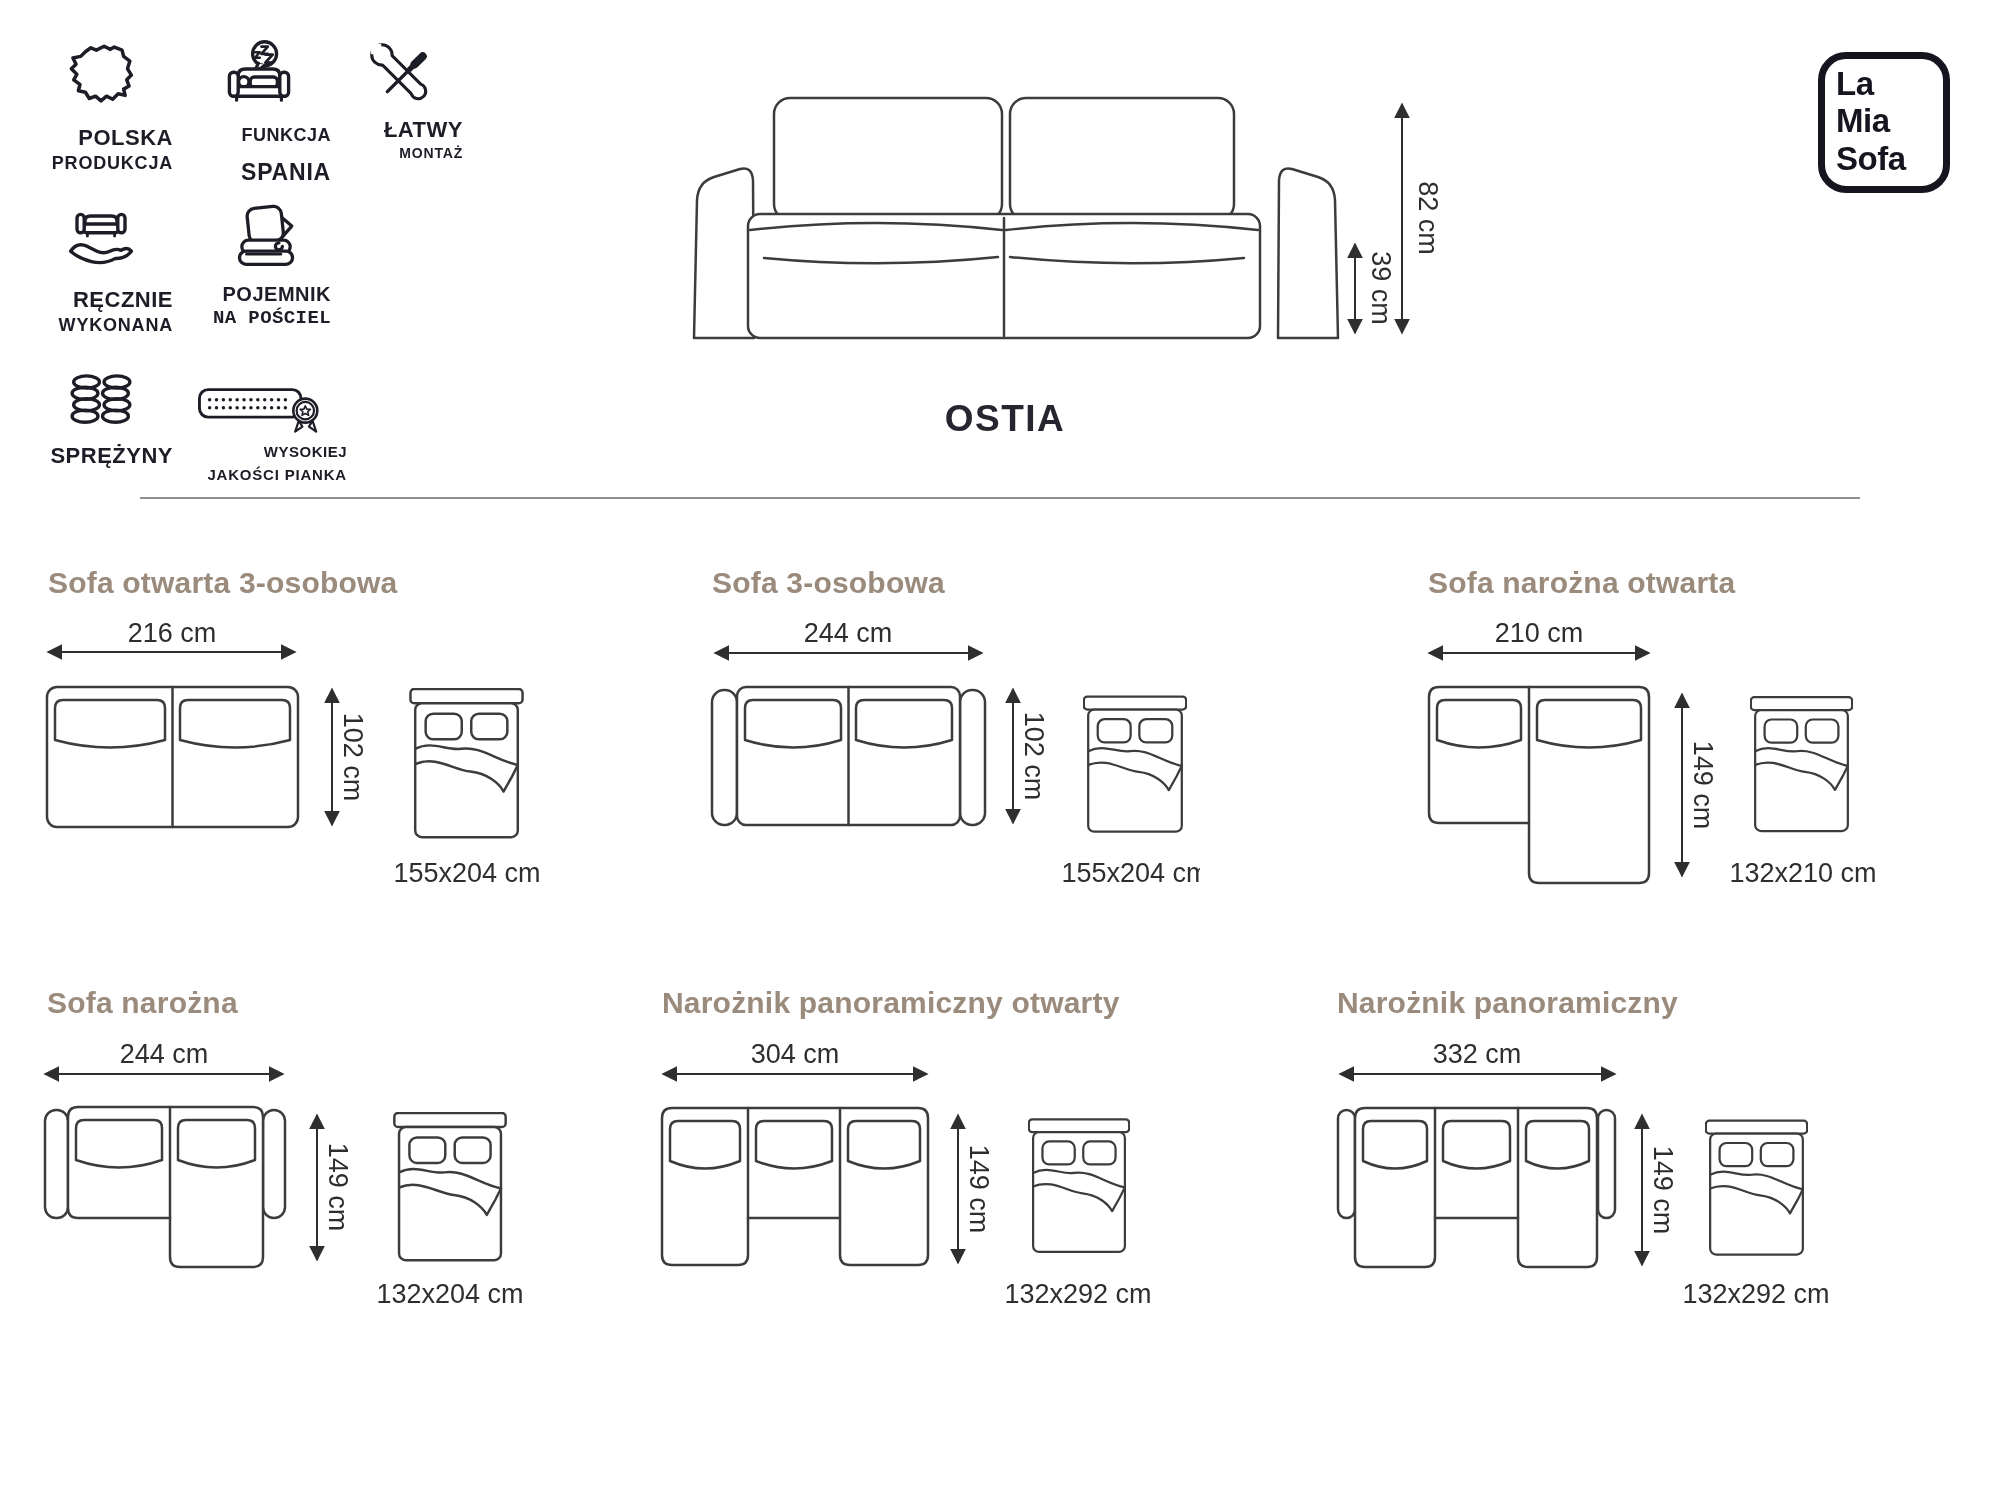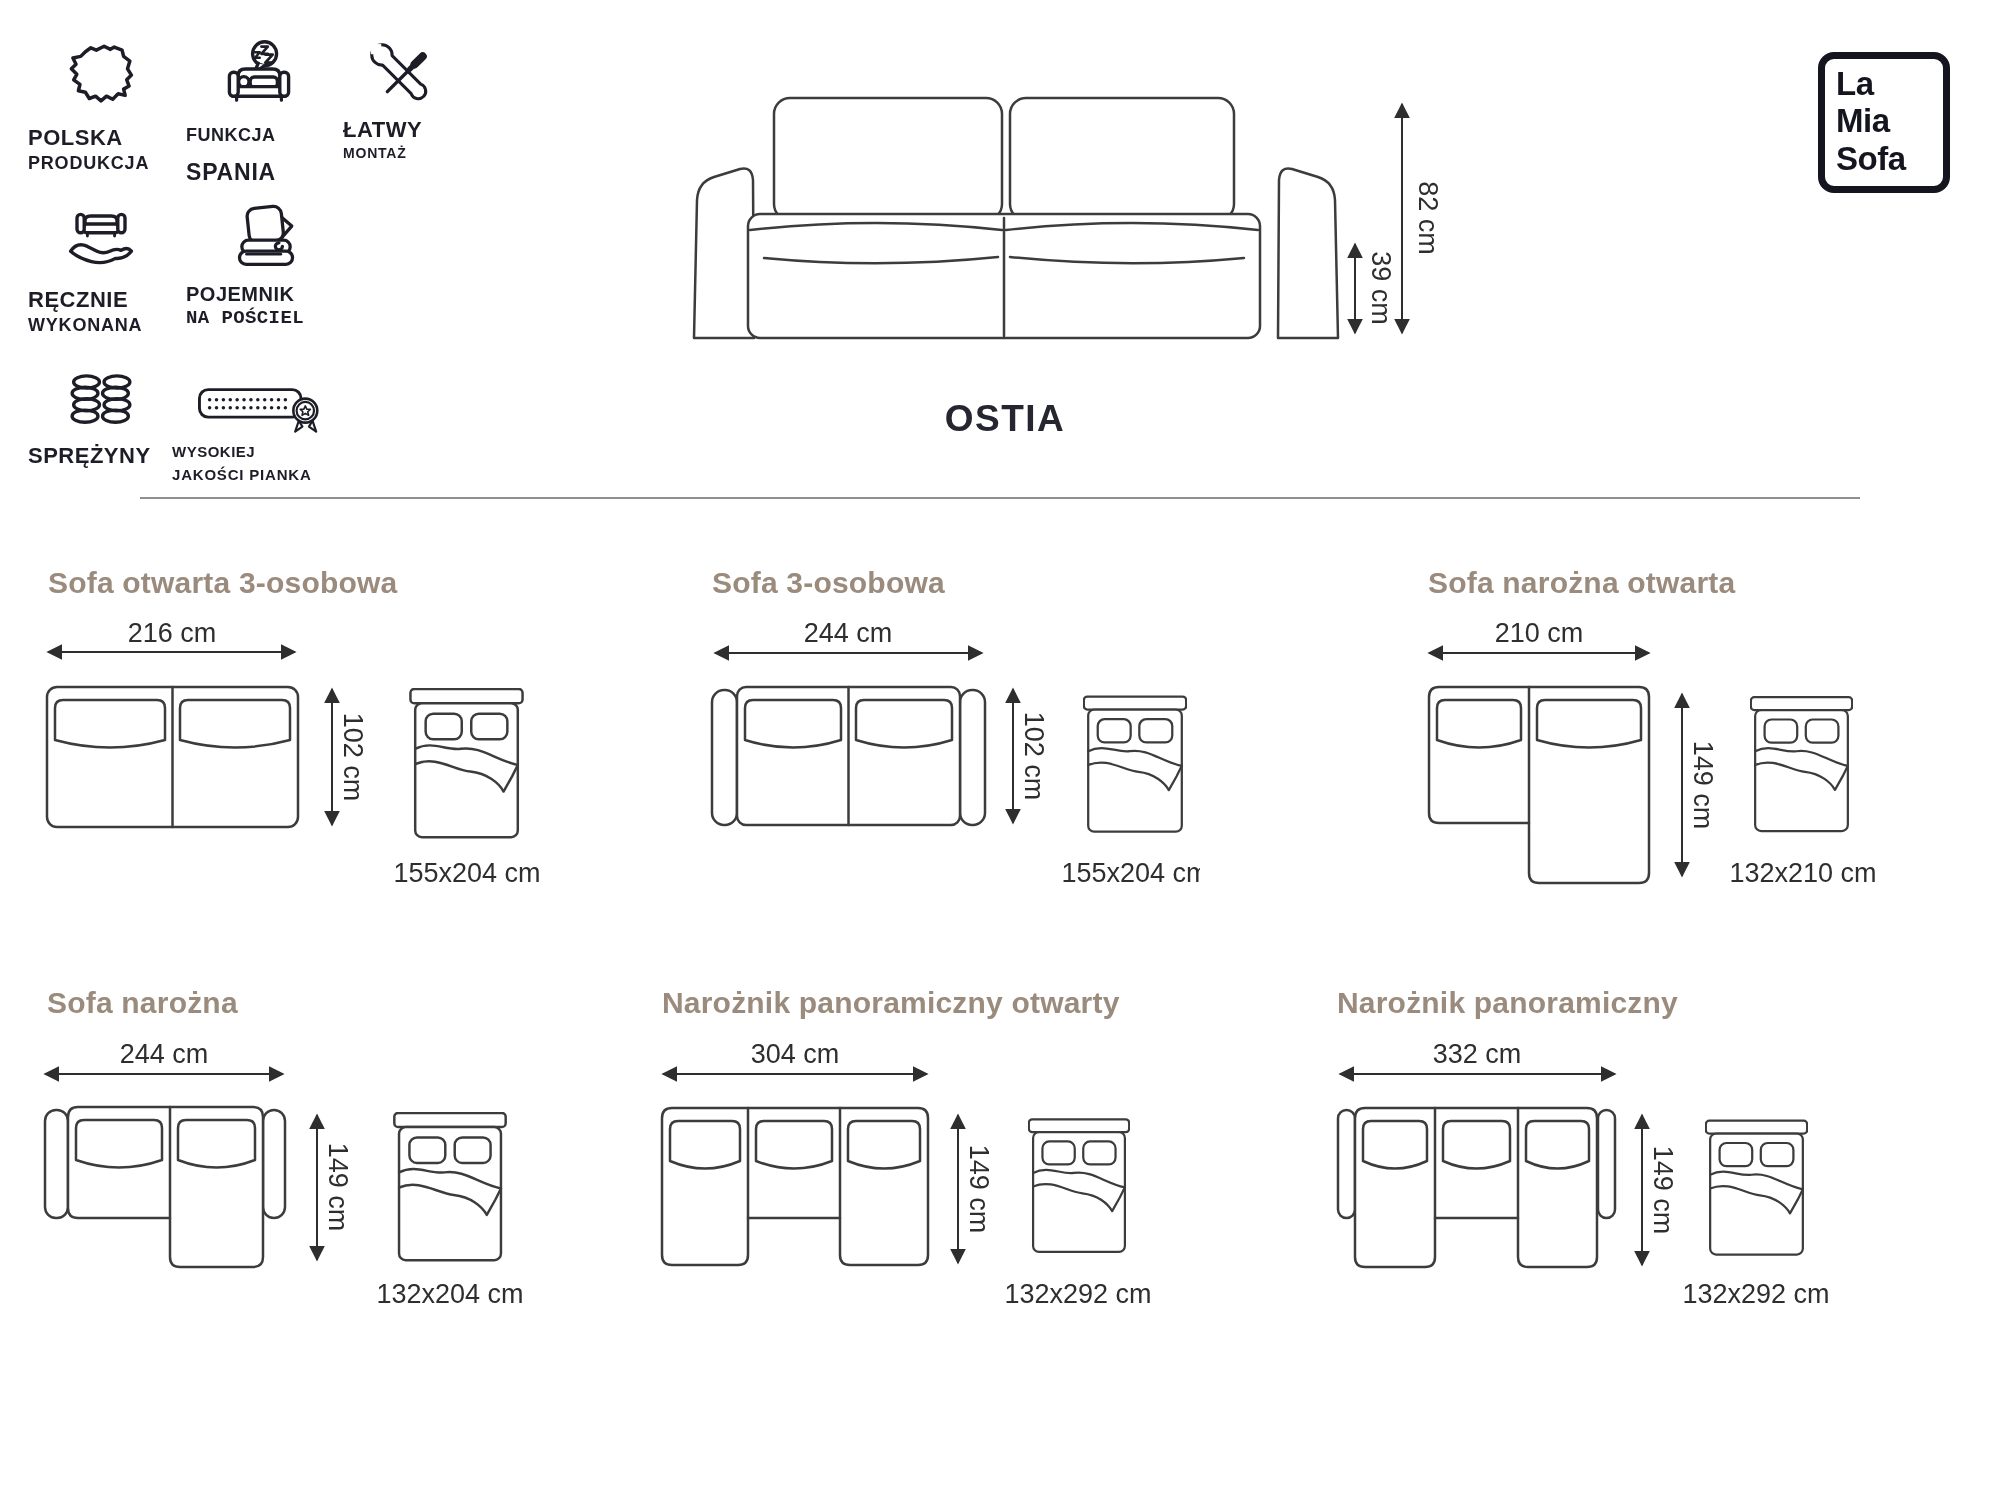--- a/index.html
+++ b/index.html
@@ -4,41 +4,41 @@
 <style>
   * { margin:0; padding:0; box-sizing:border-box; }
   html,body { background:#ffffff; }
   body {
     width:2000px; height:1500px; position:relative; overflow:hidden;
     font-family:"Liberation Sans", sans-serif; color:#2b2b2b;
   }
   .abs { position:absolute; }
 
   
-  .badge { position:absolute; text-align:left; }
+  .badge { position:absolute; text-align:right; }
   .badge svg { display:block; margin:0 auto 7px auto; }
   .badge .b1 { font-size:22px; font-weight:700; letter-spacing:.5px; color:#1d1d27; }
   .badge .b2 { font-size:18px; font-weight:700; letter-spacing:.8px; color:#1d1d27; margin-top:2px; }
   .badge.spania .b1 { font-size:18px; font-weight:600; letter-spacing:.5px; }
   .badge.spania .b2 { font-size:23px; font-weight:800; margin-top:13px; }
   .badge.pojemnik .b1 { font-size:20px; }
   .badge.pojemnik .b2 { font-size:19px; margin-top:1px; letter-spacing:.4px;font-family:Liberation Mono, monospace; }
   .badge.montaz .b2 { font-size:14px; }
   .badge.pianka .b1 { font-size:15px; }
   .badge.pianka .b2 { font-size:15px; margin-top:6px; }
 
   
   .h { position:absolute; font-size:30px; font-weight:700; color:#9a8b7d; letter-spacing:.2px; }
 
   .ostia { position:absolute; left:685px; top:398px; width:640px; text-align:center;
            font-size:37px; font-weight:700; letter-spacing:1.5px; color:#262630; }
 
   
   .logo { position:absolute; left:1818px; top:52px; width:132px; height:141px;
-          border:7px solid #15151f; border-radius:16px; background:#fff;
+          border:7px solid #15151f; border-radius:28px; background:#fff;
           padding:6px 0 0 11px; }
   .logo div { font-size:33px; font-weight:800; line-height:1.13; letter-spacing:-.5px; color:#15151f; }
 
   .divider { position:absolute; left:140px; top:497px; width:1720px; height:2px; background:#8f8f8f; }
 
   
   svg .draw { stroke:#3c3c3c; stroke-width:2.5; fill:#ffffff; stroke-linejoin:round; stroke-linecap:round; }
   svg .dim  { stroke:#2e2e2e; stroke-width:2; fill:none; }
   svg text.lbl { font-family:"Liberation Sans",sans-serif; font-size:27px; fill:#2e2e2e; }
   svg .ico  { stroke:#1d1d27; fill:none; stroke-linejoin:round; stroke-linecap:round; }

